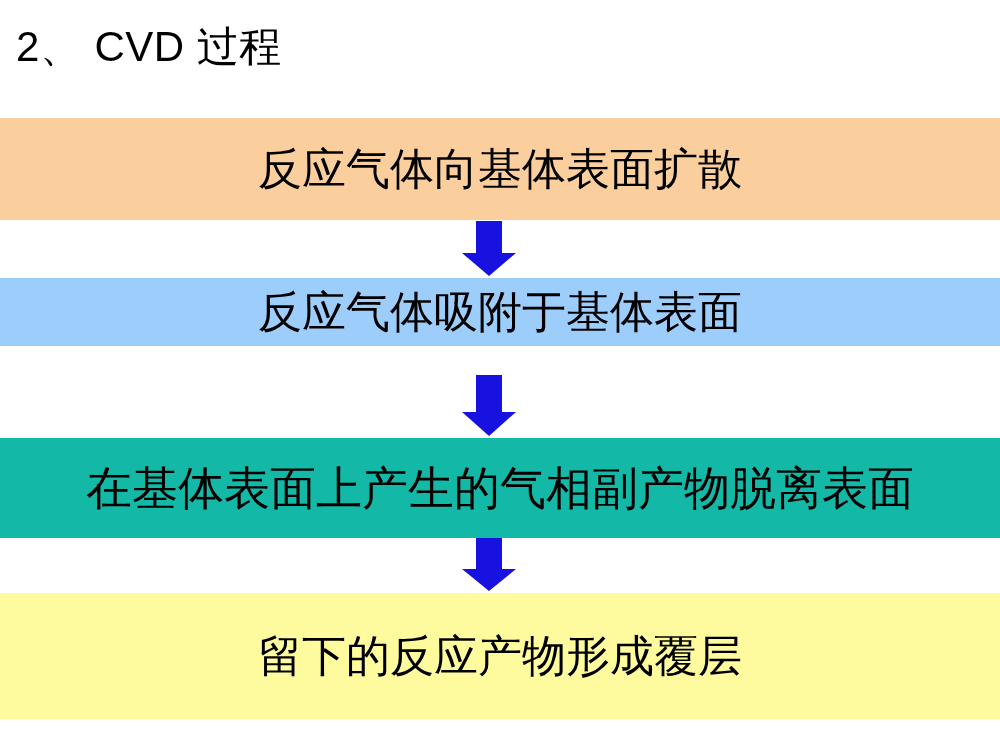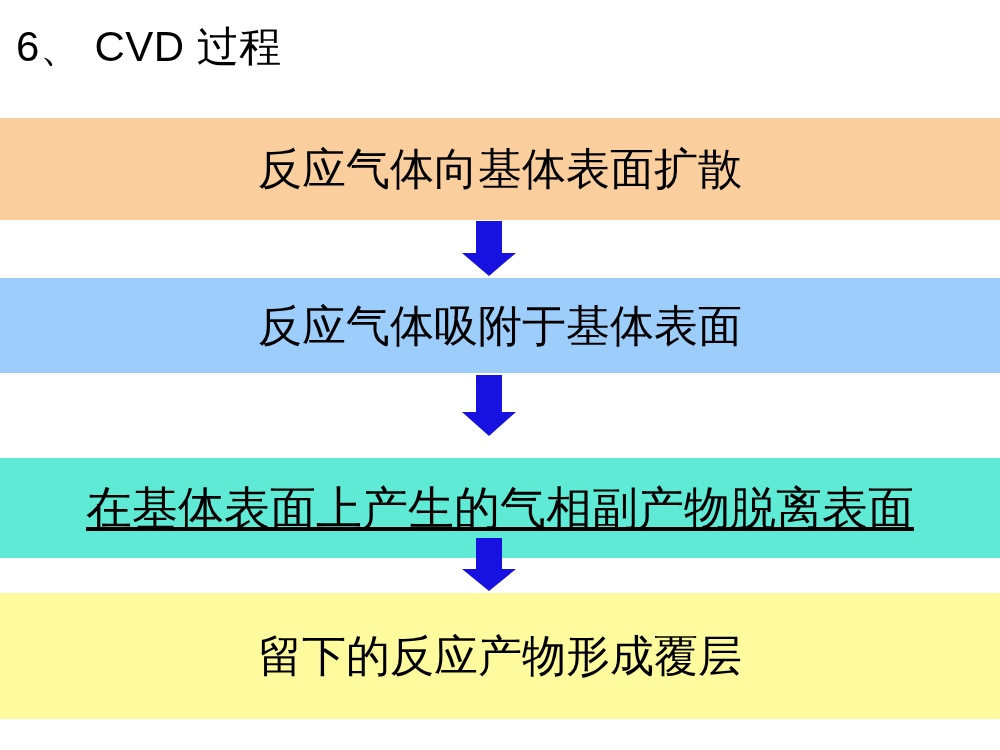--- a/index.html
+++ b/index.html
@@ -49,22 +49,22 @@
   }
   .flow-box-label {
     font-family: "DejaVu Serif", "Liberation Serif", serif;
     color: #000000;
     white-space: nowrap;
     line-height: 1;
     text-align: center;
   }
 
   #box-1 { top: 118px; height: 102px; background: #fbcf9d; }
-  #box-2 { top: 278px; height: 95px;  background: #9ccdfb; }
-  #box-3 { top: 458px; height: 100px; background: #5eead4; text-decoration: underline; }
+  #box-2 { top: 278px; height: 68px;  background: #9ccdfb; }
+  #box-3 { top: 438px; height: 100px; background: #14b8a6; }
   #box-4 { top: 593px; height: 126px;  background: #fdfb9d; }
 
   #box-1 .flow-box-label { font-size: 44px; }
   #box-2 .flow-box-label { font-size: 44px; }
   #box-3 .flow-box-label { font-size: 46px; }
   #box-4 .flow-box-label { font-size: 44px; }
 
   
   .flow-arrow {
     position: absolute;
@@ -75,21 +75,21 @@
 
   #arrow-1 { top: 221px; height: 56px; }
   #arrow-2 { top: 375px; height: 62px; }
   #arrow-3 { top: 538px; height: 54px; }
 </style>
 </head>
 <body>
 
 <div id="slide">
 
-  <div id="slide-title">6、 CVD 过程</div>
+  <div id="slide-title">2、 CVD 过程</div>
 
   <div class="flow-box" id="box-1">
     <span class="flow-box-label">反应气体向基体表面扩散</span>
   </div>
 
   <div class="flow-arrow" id="arrow-1">
     <svg width="56" height="56" viewBox="0 0 56 56" aria-hidden="true">
       <polygon points="15,0 41,0 41,32 55,32 28,55 1,32 15,32" fill="#1712e0"></polygon>
     </svg>
   </div>

